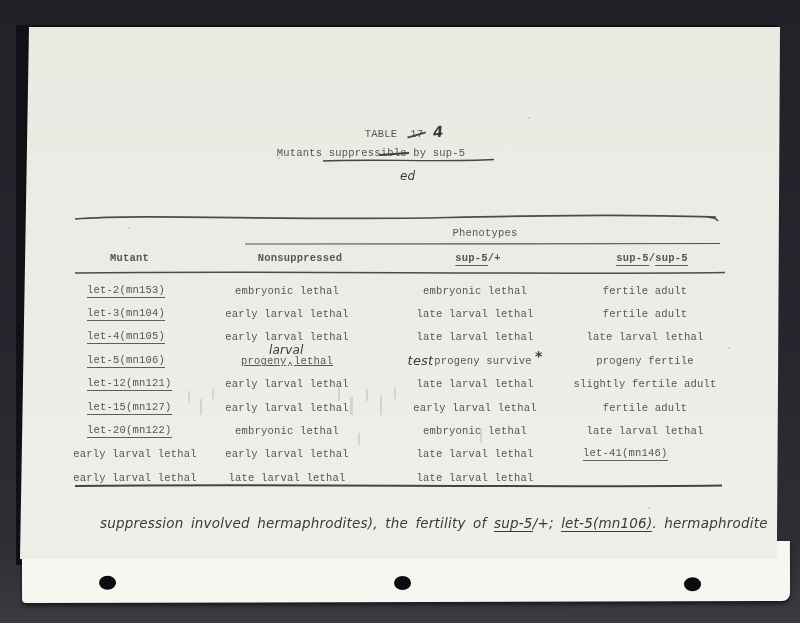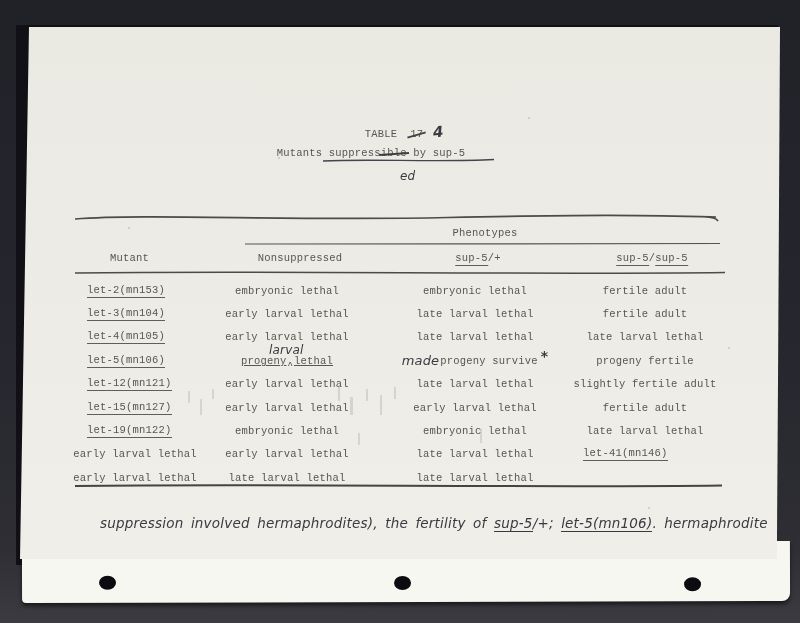--- a/index.html
+++ b/index.html
@@ -37,21 +37,21 @@
     background:#44424a;transform:rotate(-16deg);}
   .hand-num{font-size:15px;font-weight:bold;margin-left:3px;transform:rotate(-6deg);display:inline-block;}
   .subtitle{position:absolute;left:0;top:120px;width:686px;text-align:center;}
   .strike-flat{position:relative;display:inline-block;}
   .strike-flat::after{content:'';position:absolute;left:-2px;right:-2px;top:52%;height:1.5px;
     background:#403e46;transform:rotate(-4deg);}
   .insert-ed{position:absolute;left:372px;top:107px;font-size:12px;margin-top:35px;}
 
   
   .phenotypes{position:absolute;left:457px;top:200px;transform:translateX(-50%);}
-  .colhead{position:absolute;top:225px;}
+  .colhead{position:absolute;top:225px;font-weight:bold;}
   .ch-mutant{left:82px;}
   .ch-c2{left:272px;transform:translateX(-50%);}
   .ch-c3{left:450px;transform:translateX(-50%);}
   .ch-c4{left:624px;transform:translateX(-50%);}
 
   
   .rows{position:absolute;left:47px;top:252px;width:644px;display:grid;
     grid-template-columns:120px 184px 192px 148px;grid-auto-rows:23.4px;}
   .cell{display:flex;align-items:center;justify-content:center;position:relative;}
   .cell.mutant{justify-content:flex-start;padding-left:12px;}
@@ -141,42 +141,42 @@
     <div class="cell mutant typed">
           <span class="u-typed">let-5(mn106)</span>
         </div>
     <div class="cell typed">
       <span class="ins-wrap">
         <span class="hand insert-above">larval</span>
         <span>progeny</span><span class="caret">^</span><span>lethal</span>
       </span>
     </div>
     <div class="cell typed">
-      <span class="hand hand-inline">made</span>
+      <span class="hand hand-inline">test</span>
           <span>progeny survive</span>
           <span class="hand hand-star">*</span>
     </div>
     <div class="cell typed">progeny fertile</div>
 
     <div class="cell mutant typed">
           <span class="u-typed">let-12(mn121)</span>
         </div>
     <div class="cell typed">early larval lethal</div>
     <div class="cell typed">late larval lethal</div>
     <div class="cell typed">slightly fertile adult</div>
 
     <div class="cell mutant typed">
           <span class="u-typed">let-15(mn127)</span>
         </div>
     <div class="cell typed">early larval lethal</div>
     <div class="cell typed">early larval lethal</div>
     <div class="cell typed">fertile adult</div>
 
     <div class="cell mutant typed">
-          <span class="u-typed">let-19(mn122)</span>
+          <span class="u-typed">let-20(mn122)</span>
         </div>
     <div class="cell typed">embryonic lethal</div>
     <div class="cell typed">embryonic lethal</div>
     <div class="cell typed">late larval lethal</div>
 
     <div class="cell typed">early larval lethal</div>
     <div class="cell typed">early larval lethal</div>
     <div class="cell typed">late larval lethal</div>
 
     <div class="cell mutant typed">

